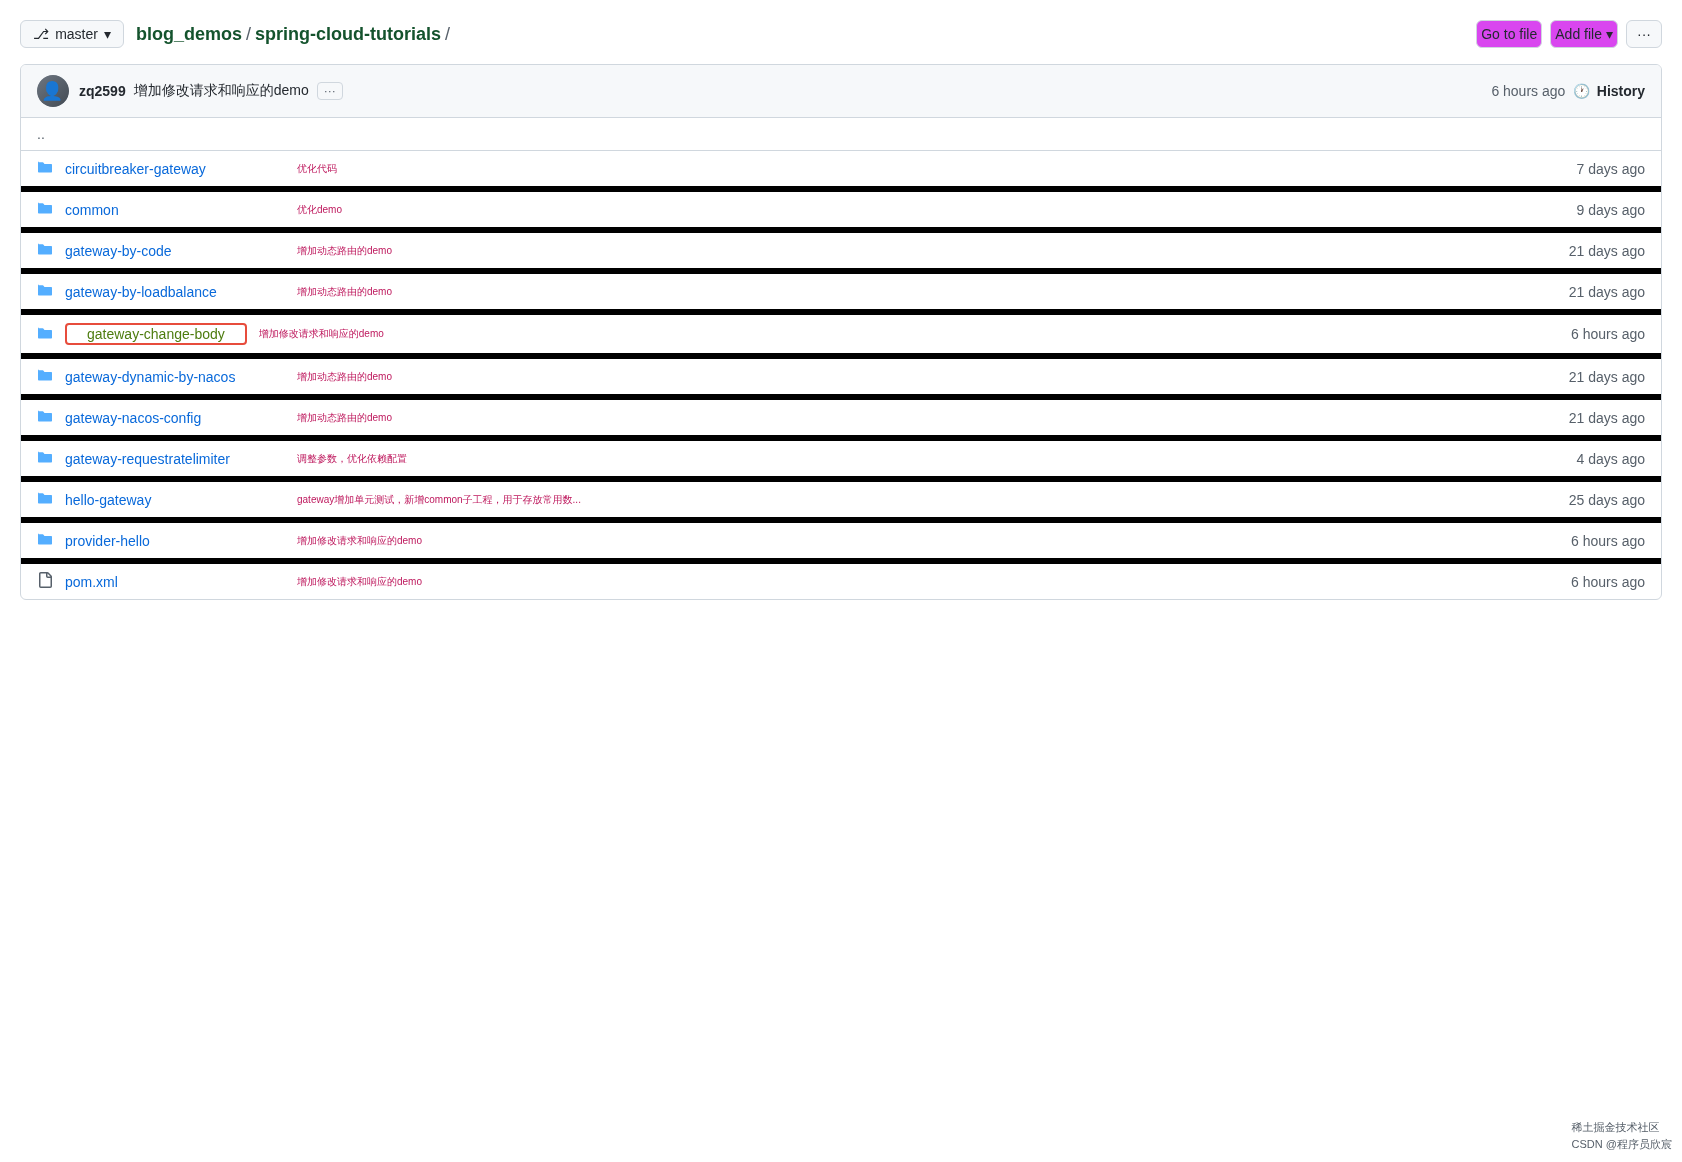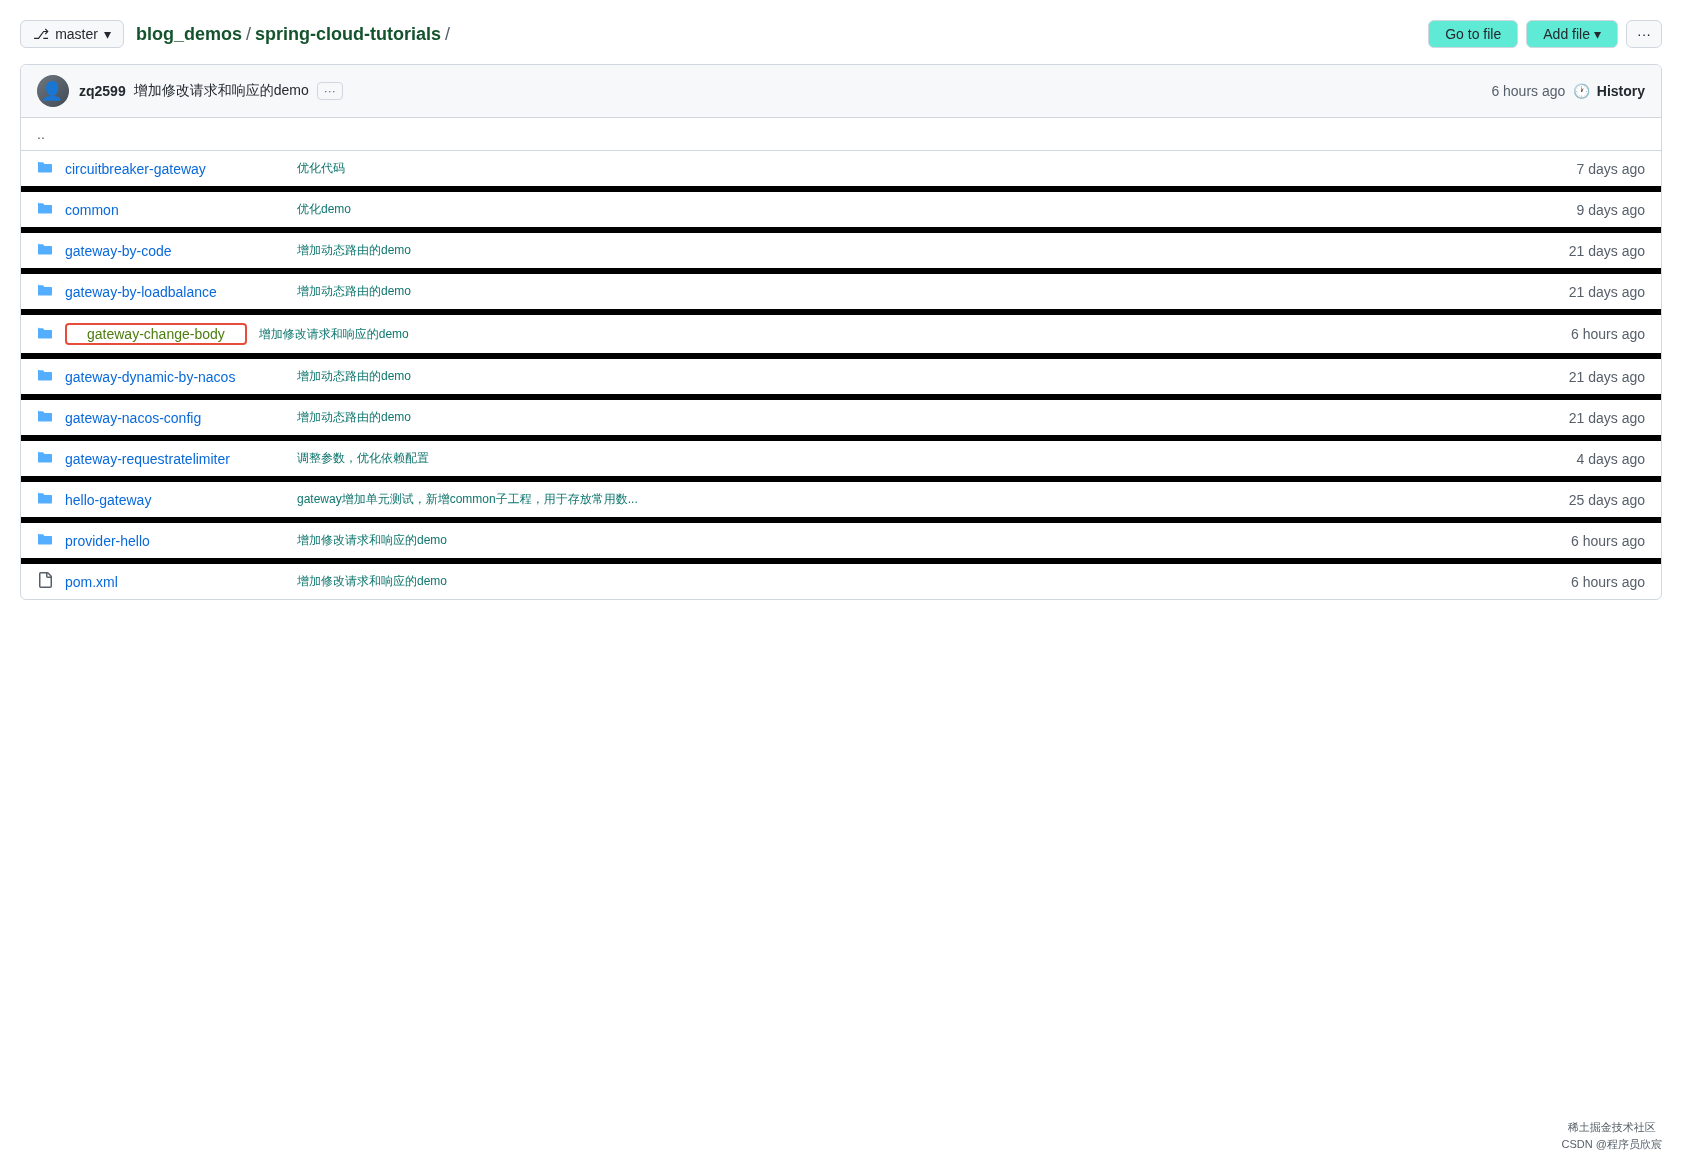--- a/index.html
+++ b/index.html
@@ -53,22 +53,22 @@
     .toolbar-actions {
       display: flex;
       align-items: center;
       gap: 8px;
       margin-left: auto;
     }
 
     .action-btn {
       border: 1px solid #d0d7de;
       border-radius: 6px;
-      padding: 5px 16px;
-      background: #5eead4;
+      padding: 5px 4px;
+      background: #d946ef;
       cursor: pointer;
       font-size: 14px;
       color: #24292f;
     }
 
     .more-btn {
       border: 1px solid #d0d7de;
       border-radius: 6px;
       padding: 5px 10px;
       background: #f6f8fa;
@@ -193,22 +193,22 @@
       border: 2px solid #e74c3c;
       border-radius: 4px;
       padding: 1px 20px;
       color: #4d7c0f;
       text-decoration: none;
       font-size: 14px;
     }
 
     .file-commit {
       flex: 1;
-      color: #0f766e;
-      font-size: 12px;
+      color: #be185d;
+      font-size: 10px;
       white-space: nowrap;
       overflow: hidden;
       text-overflow: ellipsis;
     }
 
     .file-time {
       color: #57606a;
       font-size: 14px;
       text-align: right;
       flex-shrink: 0;
@@ -223,24 +223,24 @@
 
     .file-svg {
       width: 16px;
       height: 16px;
     }
 
     
     .watermark {
       position: fixed;
       bottom: 10px;
-      right: 20px;
+      right: 10px;
       font-size: 11px;
       color: #57606a;
-      text-align: center;
+      text-align: left;
       line-height: 1.5;
     }
   </style>
 </head>
 <body>
 
 <div class="toolbar">
   <button class="branch-btn">
     <span style="font-size:14px;">⎇</span>
     <span>master</span>

